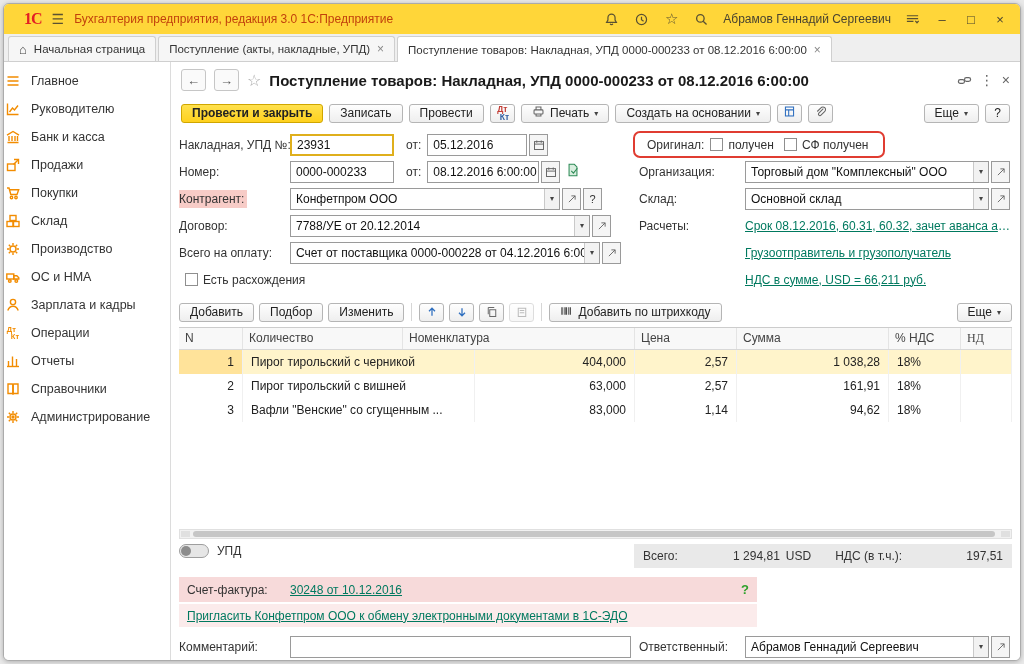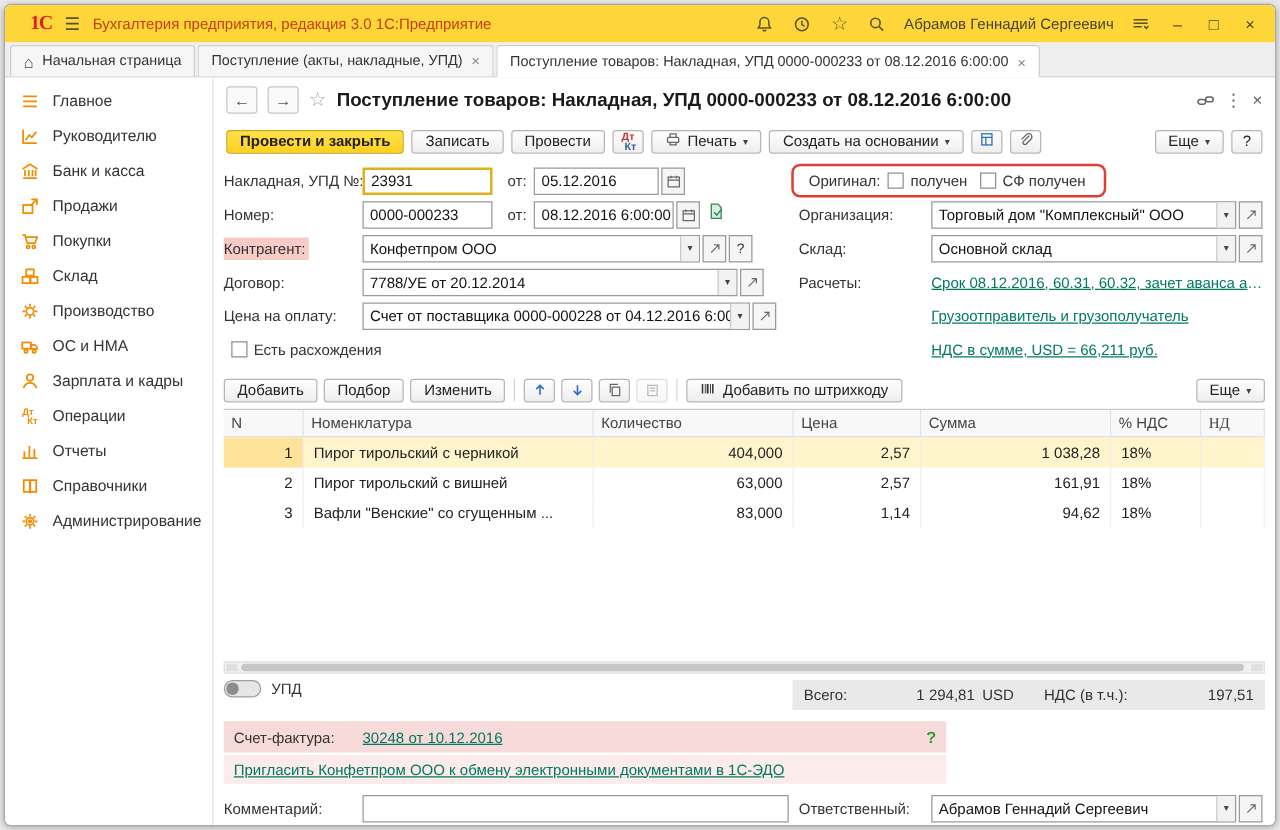--- a/index.html
+++ b/index.html
@@ -21,21 +21,21 @@
   
   .tabbar { height:28px; background:#EFEFEF; border-bottom:1px solid #CFCFCF; display:flex; align-items:flex-end; padding:3px 0 0 4px; gap:2px; flex:0 0 auto; }
   .tab { height:25px; display:flex; align-items:center; gap:7px; padding:0 10px; font-size:11.5px; color:#333; background:#F6F6F6; border:1px solid #CFCFCF; border-bottom:none; border-radius:3px 3px 0 0; white-space:nowrap; cursor:pointer; }
   .tab.active { background:#fff; height:26px; margin-bottom:-1px; }
   .tab .x { color:#888; font-size:12px; cursor:pointer; }
   .tab .home-ic { font-size:13px; color:#444; }
 
   
   .appbody { flex:1; display:flex; min-height:0; }
   .sidebar { width:167px; flex:0 0 auto; border-right:1px solid #DCDCDC; padding-top:5px; background:#fff; overflow:hidden; }
-  .sb-item { height:28px; display:flex; align-items:center; gap:9px; padding:0 11px; font-size:12.5px; color:#333; cursor:pointer; white-space:nowrap; }
+  .sb-item { height:28px; display:flex; align-items:center; gap:9px; padding:0 0; font-size:12.5px; color:#333; cursor:pointer; white-space:nowrap; }
   .sb-ic { width:18px; height:16px; display:flex; align-items:center; justify-content:center; flex:0 0 auto; }
   .ic-dtkt { display:flex; flex-direction:column; line-height:7px; font-size:7.5px; font-weight:bold; color:#F28C00; }
 
   .content { flex:1; min-width:0; display:flex; flex-direction:column; background:#fff; }
 
   
   .doc-header { height:36px; display:flex; align-items:center; gap:8px; padding:0 10px; flex:0 0 auto; }
   .nav-btn { width:25px; height:22px; border:1px solid #C6C6C6; border-radius:3px; background:#FAFAFA; color:#555; font-size:13px; display:flex; align-items:center; justify-content:center; cursor:pointer; }
   .doc-star { color:#A9A9A9; font-size:16px; cursor:pointer; }
   .doc-title { font-size:15px; font-weight:bold; color:#1A1A1A; white-space:nowrap; overflow:hidden; text-overflow:ellipsis; flex:1; }
@@ -461,21 +461,21 @@
               </span>
           </div>
           <div class="cr">
             <span class="lbl-r">Расчеты:</span>
             <span class="lnk flex1">Срок 08.12.2016, 60.31, 60.32, зачет аванса ав...</span>
           </div>
         </div>
 
         <div class="frow">
           <div class="cl">
-            <span class="lbl">Цена на оплату:</span>
+            <span class="lbl">Всего на оплату:</span>
             <div class="combo w310">
               <span class="txt">Счет от поставщика 0000-000228 от 04.12.2016 6:00:00</span>
               <span class="arr">▾</span>
             </div>
             <span class="sq-btn">
                 <svg width="10" height="10" viewBox="0 0 16 16" fill="none" stroke="#666" stroke-width="1.5">
                   <path d="M3 13 13 3M7 3h6v6"></path>
                 </svg>
               </span>
           </div>
@@ -539,22 +539,22 @@
         <div class="spacer"></div>
         <button class="btn">
           <span>Еще</span>
           <span class="caret">▾</span>
         </button>
       </div>
 
       <div class="tbl">
         <div class="thead">
             <div class="th c0">N</div>
+            <div class="th c2">Количество</div>
             <div class="th c1">Номенклатура</div>
-            <div class="th c2">Количество</div>
             <div class="th c3">Цена</div>
             <div class="th c4">Сумма</div>
             <div class="th c5">% НДС</div>
             <div class="th c6">НД</div>
           </div>
         <div>
             <div class="trow selected">
               <div class="td c0 num">1</div>
               <div class="td c1">Пирог тирольский с черникой</div>
               <div class="td c2 num">404,000</div>

